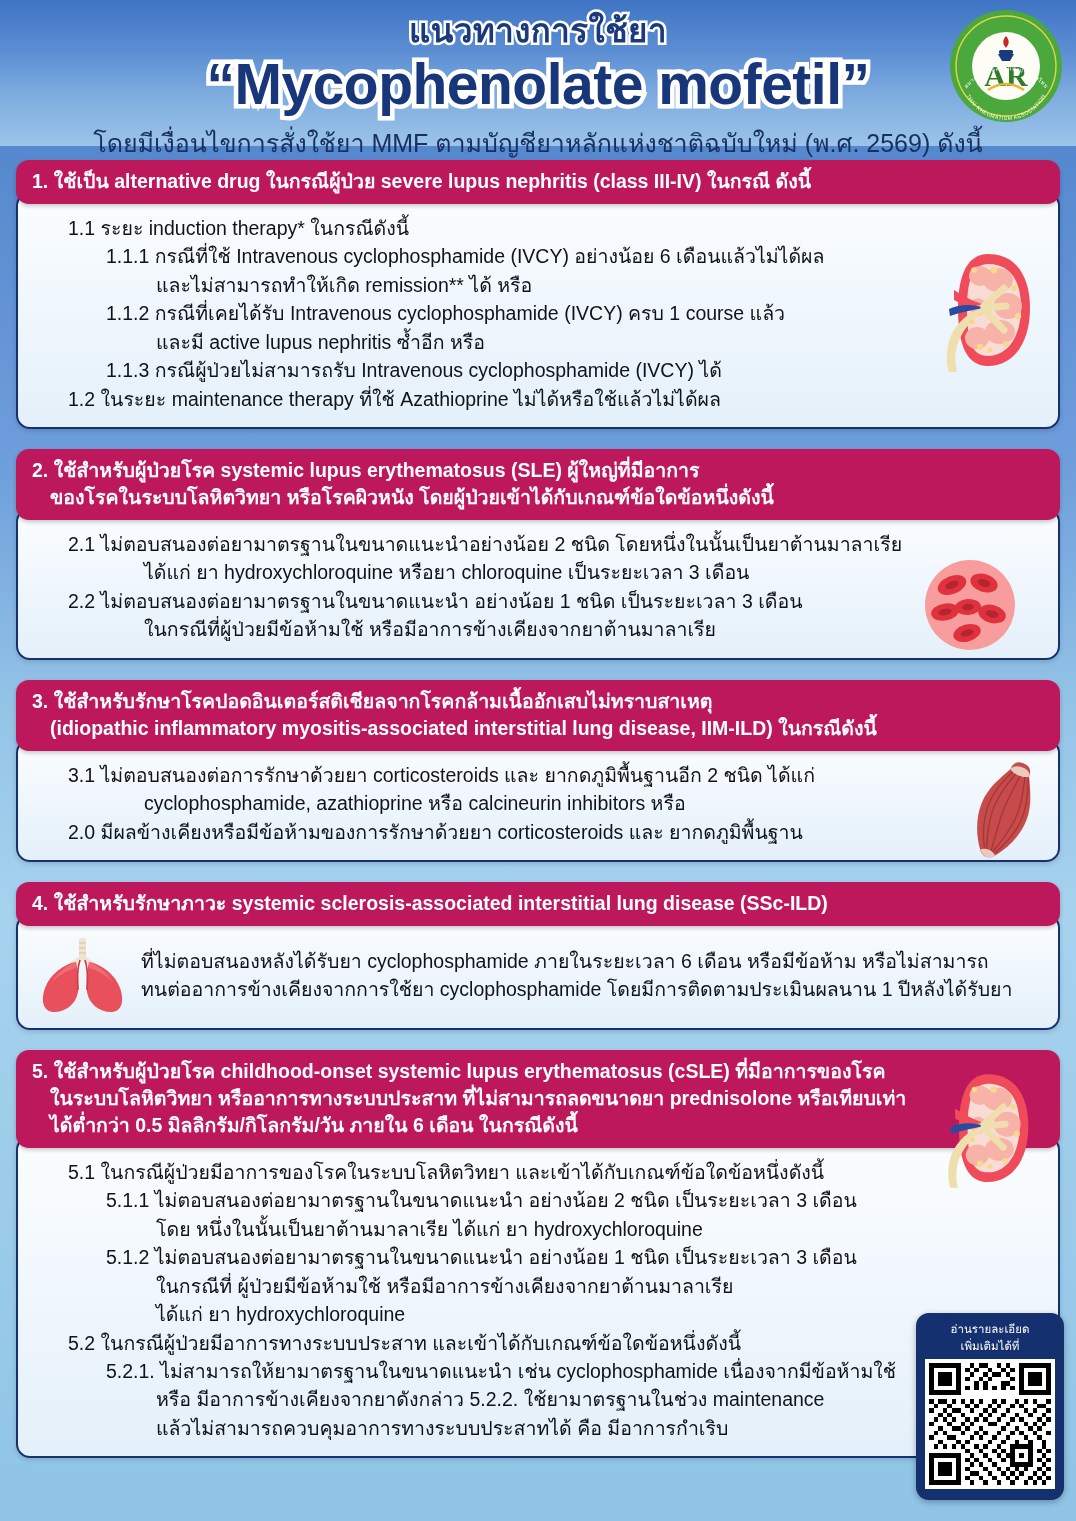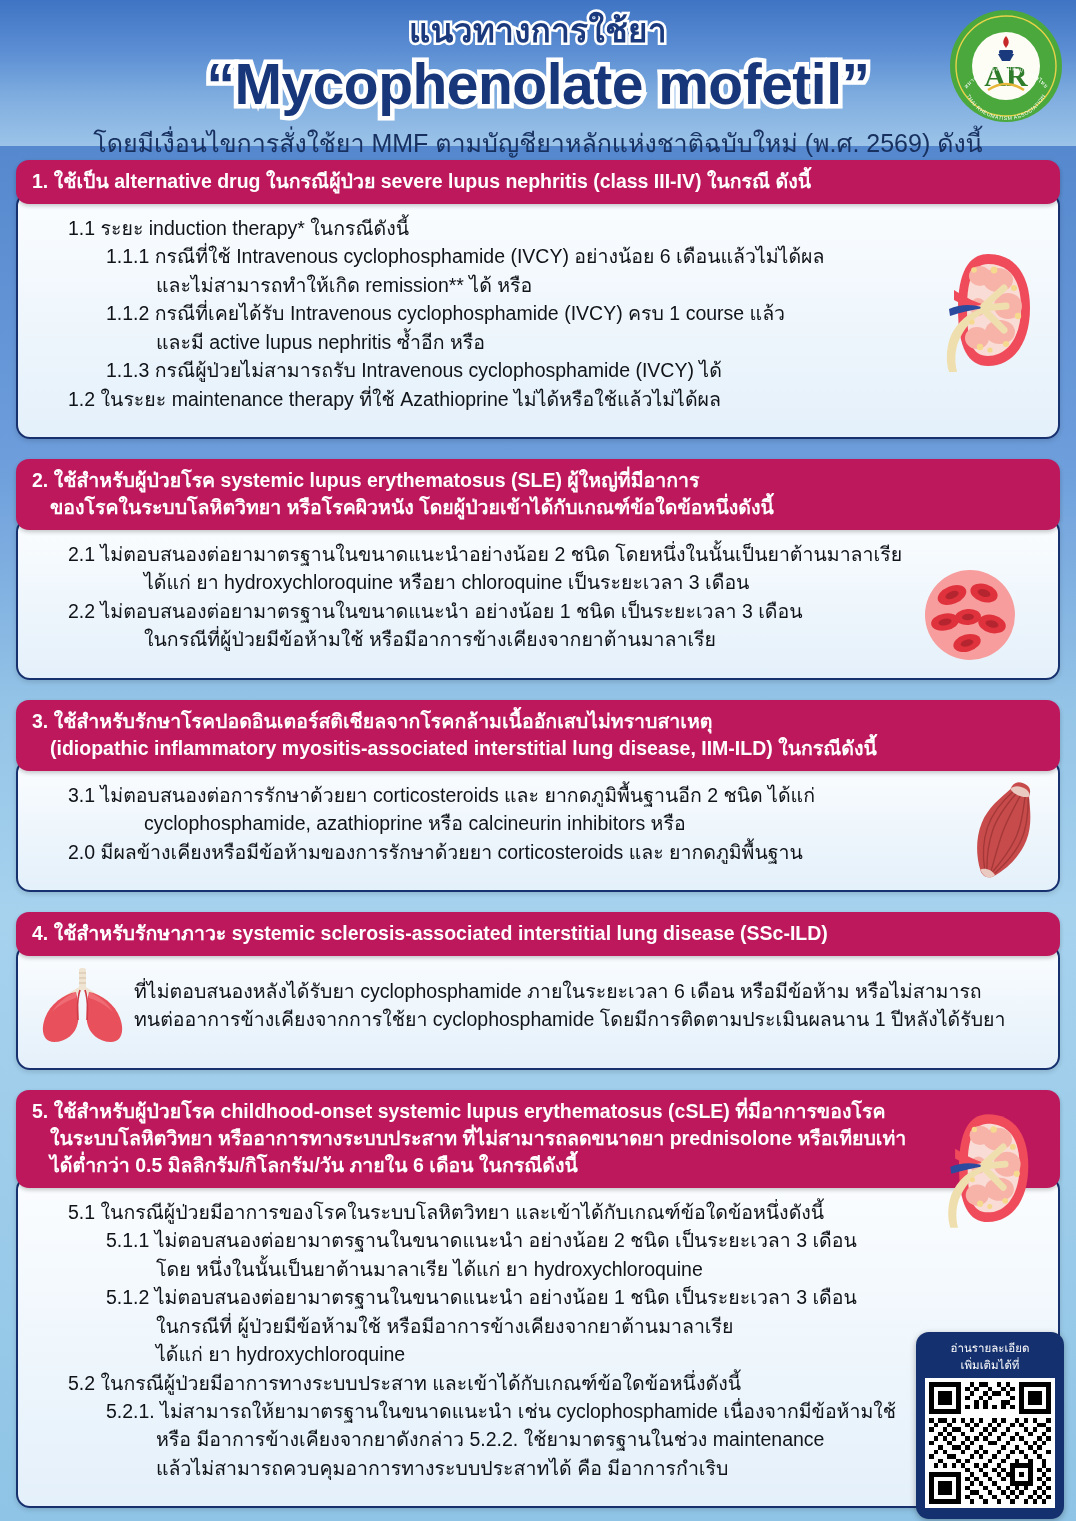--- a/index.html
+++ b/index.html
@@ -69,21 +69,21 @@
     box-shadow: 0 2px 4px rgba(0,0,0,.22);
   }
   .sec-head .ln { display: block; }
   .sec-head .ln.ind { padding-left: 18px; }
 
   .sec-body {
     background: linear-gradient(180deg, #fbfdff 0%, #eef6fc 55%, #e4f0fa 100%);
     border: 2.5px solid #17306e;
     border-radius: 14px;
     margin-top: -12px;
-    padding: 20px 16px 24px 16px;
+    padding: 20px 16px 14px 16px;
     position: relative;
     z-index: 1;
     box-shadow: 0 2px 5px rgba(0,0,0,.14);
   }
   .sec-body .row {
     font-size: 19.5px;
     color: #101318;
     line-height: 1.46;
     white-space: nowrap;
   }
@@ -92,27 +92,27 @@
   .i3 { padding-left: 122px; }
   .i2b { padding-left: 110px; }
 
   .gap { height: 20px; }
   .gap-s { height: 14px; }
 
   
   .img-abs { position: absolute; z-index: 5; pointer-events: none; }
 
   
-  .sec4-flex { display: flex; align-items: center; gap: 0; }
+  .sec4-flex { display: flex; align-items: center; gap: 7px; }
   .sec4-txt { flex: 1; }
 
   
   .qr-box {
     position: absolute;
-    right: 12px; bottom: 2px;
+    right: 12px; bottom: 21px;
     width: 148px;
     background: #15306e;
     border-radius: 13px;
     padding: 9px 9px 11px 9px;
     text-align: center;
     box-shadow: 0 2px 6px rgba(0,0,0,.3);
     z-index: 20;
   }
   .qr-cap { color: #fff; font-size: 11.5px; line-height: 1.25; margin-bottom: 6px; }
   .qr-img { width: 130px; height: 130px; background: #fff; display: block; }

